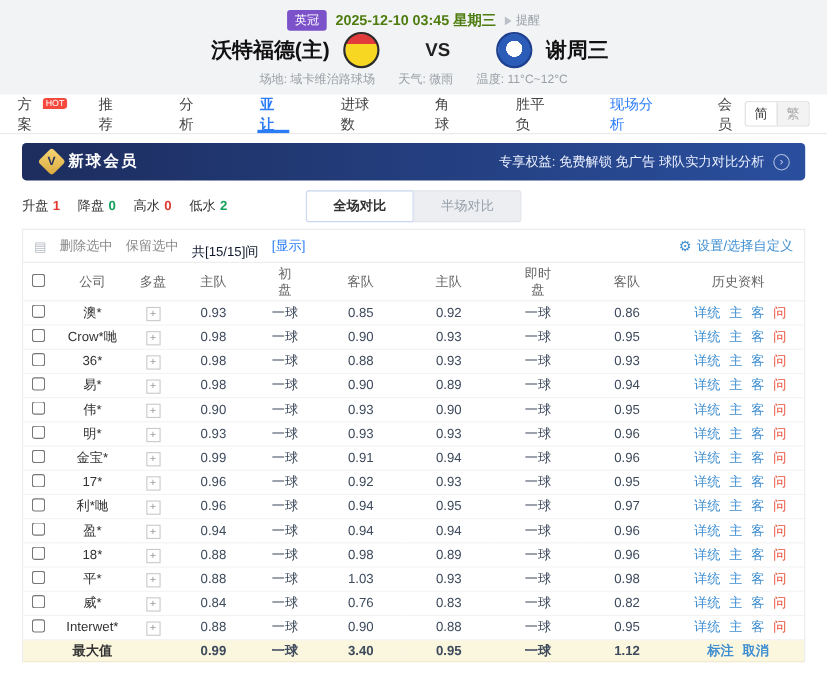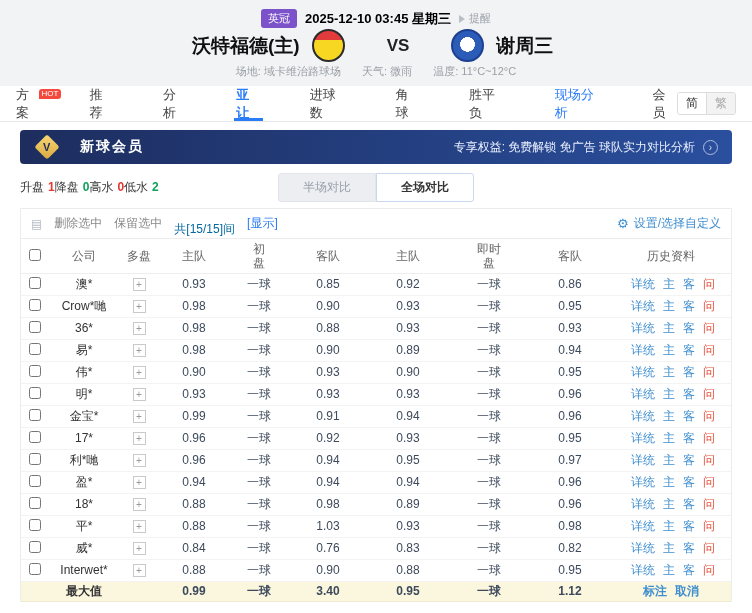--- a/index.html
+++ b/index.html
@@ -9,21 +9,21 @@
   }
   *{box-sizing:border-box;margin:0;padding:0;}
   body{
     width:752px;height:613px;overflow:hidden;background:#fff;
     font-family:"Liberation Sans","DejaVu Sans",sans-serif;color:#333;
   }
   
   .match-header{height:86px;background:#f2f3f5;position:relative;}
   .mh-top{display:flex;justify-content:center;align-items:center;gap:8px;padding-top:9px;}
   .league-badge{background:var(--league-badge);color:#fff;font-size:11px;padding:2px 7px;border-radius:3px;cursor:pointer;}
-  .mh-date{font-weight:bold;color:#000000;font-size:13px;}
+  .mh-date{font-weight:bold;color:#4d7c0f;font-size:13px;}
   .mh-reminder{color:#99a0a8;font-size:11px;display:flex;align-items:center;gap:4px;cursor:pointer;}
   .play-icon{width:0;height:0;border-left:6px solid #b9bec7;border-top:4px solid transparent;border-bottom:4px solid transparent;display:inline-block;}
   .mh-teams{display:flex;justify-content:center;align-items:center;margin-top:1px;margin-left:44px;}
   .team{display:flex;align-items:center;gap:12px;width:255px;}
   .team.home{justify-content:flex-end;}
   .team.away{justify-content:flex-start;}
   .team-name{font-size:19px;font-weight:bold;color:#111;}
   .vs{font-size:17px;font-weight:bold;color:#222;margin:0 42px;}
   .badge{width:33px;height:33px;border-radius:50%;flex:0 0 auto;}
   .badge.watford{border:2px solid #2b2b2b;background:linear-gradient(180deg,#e23b3b 0 32%,#f7d722 32% 100%);}
@@ -39,38 +39,38 @@
   .nav-tab.highlight{color:var(--accent);}
   .hot-badge{position:absolute;top:3px;right:-21px;background:#f5493d;color:#fff;font-size:8px;line-height:10px;padding:0 3px;border-radius:3px 3px 3px 0;}
   .lang-toggle{display:flex;border:1px solid #dcdcdc;border-radius:3px;overflow:hidden;font-size:12px;}
   .lang-s{padding:2px 8px;background:#fff;color:#333;cursor:pointer;}
   .lang-t{padding:2px 8px;background:#f3f3f3;color:#aaa;border-left:1px solid #dcdcdc;cursor:pointer;}
   
   .content{padding:0 20px;}
   .banner{margin-top:8px;height:34px;border-radius:4px;background:linear-gradient(90deg,var(--banner-start),var(--banner-end));display:flex;align-items:center;padding:0 14px;color:#fff;cursor:pointer;}
   .banner-logo{width:18px;height:18px;border-radius:3px;background:linear-gradient(135deg,#f7d774,#d9a93f);transform:rotate(45deg);display:flex;align-items:center;justify-content:center;margin-left:4px;}
   .banner-logo span{transform:rotate(-45deg);font-size:11px;font-weight:bold;color:#1d2d5e;}
-  .banner-title{margin-left:24px;font-weight:bold;font-size:14px;letter-spacing:2px;}
+  .banner-title{margin-left:6px;font-weight:bold;font-size:14px;letter-spacing:2px;}
   .banner-right{margin-left:auto;font-size:12px;display:flex;align-items:center;gap:8px;color:#eaf0ff;}
   .banner-arrow{width:15px;height:15px;border:1px solid #aebce0;border-radius:50%;display:flex;align-items:center;justify-content:center;font-size:10px;color:#cfd9f2;}
   
   .filter-row{margin-top:10px;position:relative;height:26px;display:flex;align-items:center;}
-  .filter-items{display:flex;font-size:12px;color:#333;}
+  .filter-items{display:flex;gap:16px;font-size:12px;color:#333;}
   .filter-item .cnt{font-weight:bold;margin-left:4px;}
   .segmented{position:absolute;left:50%;transform:translateX(-50%);display:flex;}
   .seg-btn{padding:5px 24px;font-size:12px;background:#eceef1;color:#98a0ab;border:1px solid #e2e5ea;cursor:pointer;}
   .seg-btn:first-child{border-radius:3px 0 0 3px;}
   .seg-btn:last-child{border-radius:0 3px 3px 0;}
   .seg-btn.active{background:#fff;border-color:#c8d6f0;color:#333;font-weight:bold;}
   
   .table-card{margin-top:8px;border:1px solid #ececec;border-bottom:none;}
   .controls{height:30px;display:flex;align-items:center;padding:0 10px;border-bottom:1px solid #ececec;font-size:12px;color:#888;gap:12px;}
   .ctl-icon{color:#b6bcc4;font-size:12px;}
   .ctl-link{cursor:pointer;color:#888;}
-  .ctl-count{color:#0369a1;margin-top:12px;}
+  .ctl-count{color:#0f172a;margin-top:12px;}
   .ctl-show{color:var(--accent);cursor:pointer;}
   .controls-right{margin-left:auto;display:flex;align-items:center;gap:5px;color:var(--link);cursor:pointer;}
   .gear{font-size:13px;color:var(--link);}
   table{width:100%;border-collapse:collapse;font-size:12px;table-layout:fixed;}
   thead td{color:#666;text-align:center;padding:3px 0;height:32px;background:#fff;border-bottom:1px solid #eee;}
   thead .two-line div{line-height:14px;}
   tbody td{text-align:center;padding:3px 0;border-bottom:1px solid #f3f3f3;color:#3d4a5c;height:20px;line-height:13px;}
   td.company{color:#333;}
   .multi-btn{width:13px;height:13px;border:1px solid #c9c9c9;color:#999;font-size:10px;line-height:11px;display:inline-block;background:#fff;cursor:pointer;}
   input[type=checkbox]{width:12px;height:12px;margin:0;cursor:pointer;}
@@ -160,22 +160,22 @@
   </div>
 
   <div class="filter-row">
     <div class="filter-items">
         <span class="filter-item"><span>升盘</span><span class="cnt" style="color: rgb(226, 56, 47);">1</span></span>
         <span class="filter-item"><span>降盘</span><span class="cnt" style="color: rgb(19, 160, 91);">0</span></span>
         <span class="filter-item"><span>高水</span><span class="cnt" style="color: rgb(226, 56, 47);">0</span></span>
         <span class="filter-item"><span>低水</span><span class="cnt" style="color: rgb(19, 160, 91);">2</span></span>
       </div>
     <div class="segmented">
+      <span class="seg-btn active">全场对比</span>
       <span class="seg-btn">半场对比</span>
-      <span class="seg-btn active">全场对比</span>
     </div>
   </div>
 
   <div class="table-card">
     <div class="controls">
       <span class="ctl-icon">▤</span>
       <span class="ctl-link">删除选中</span>
       <span class="ctl-link">保留选中</span>
       <span class="ctl-count">共[15/15]间</span>
       <span class="ctl-show">[显示]</span>

